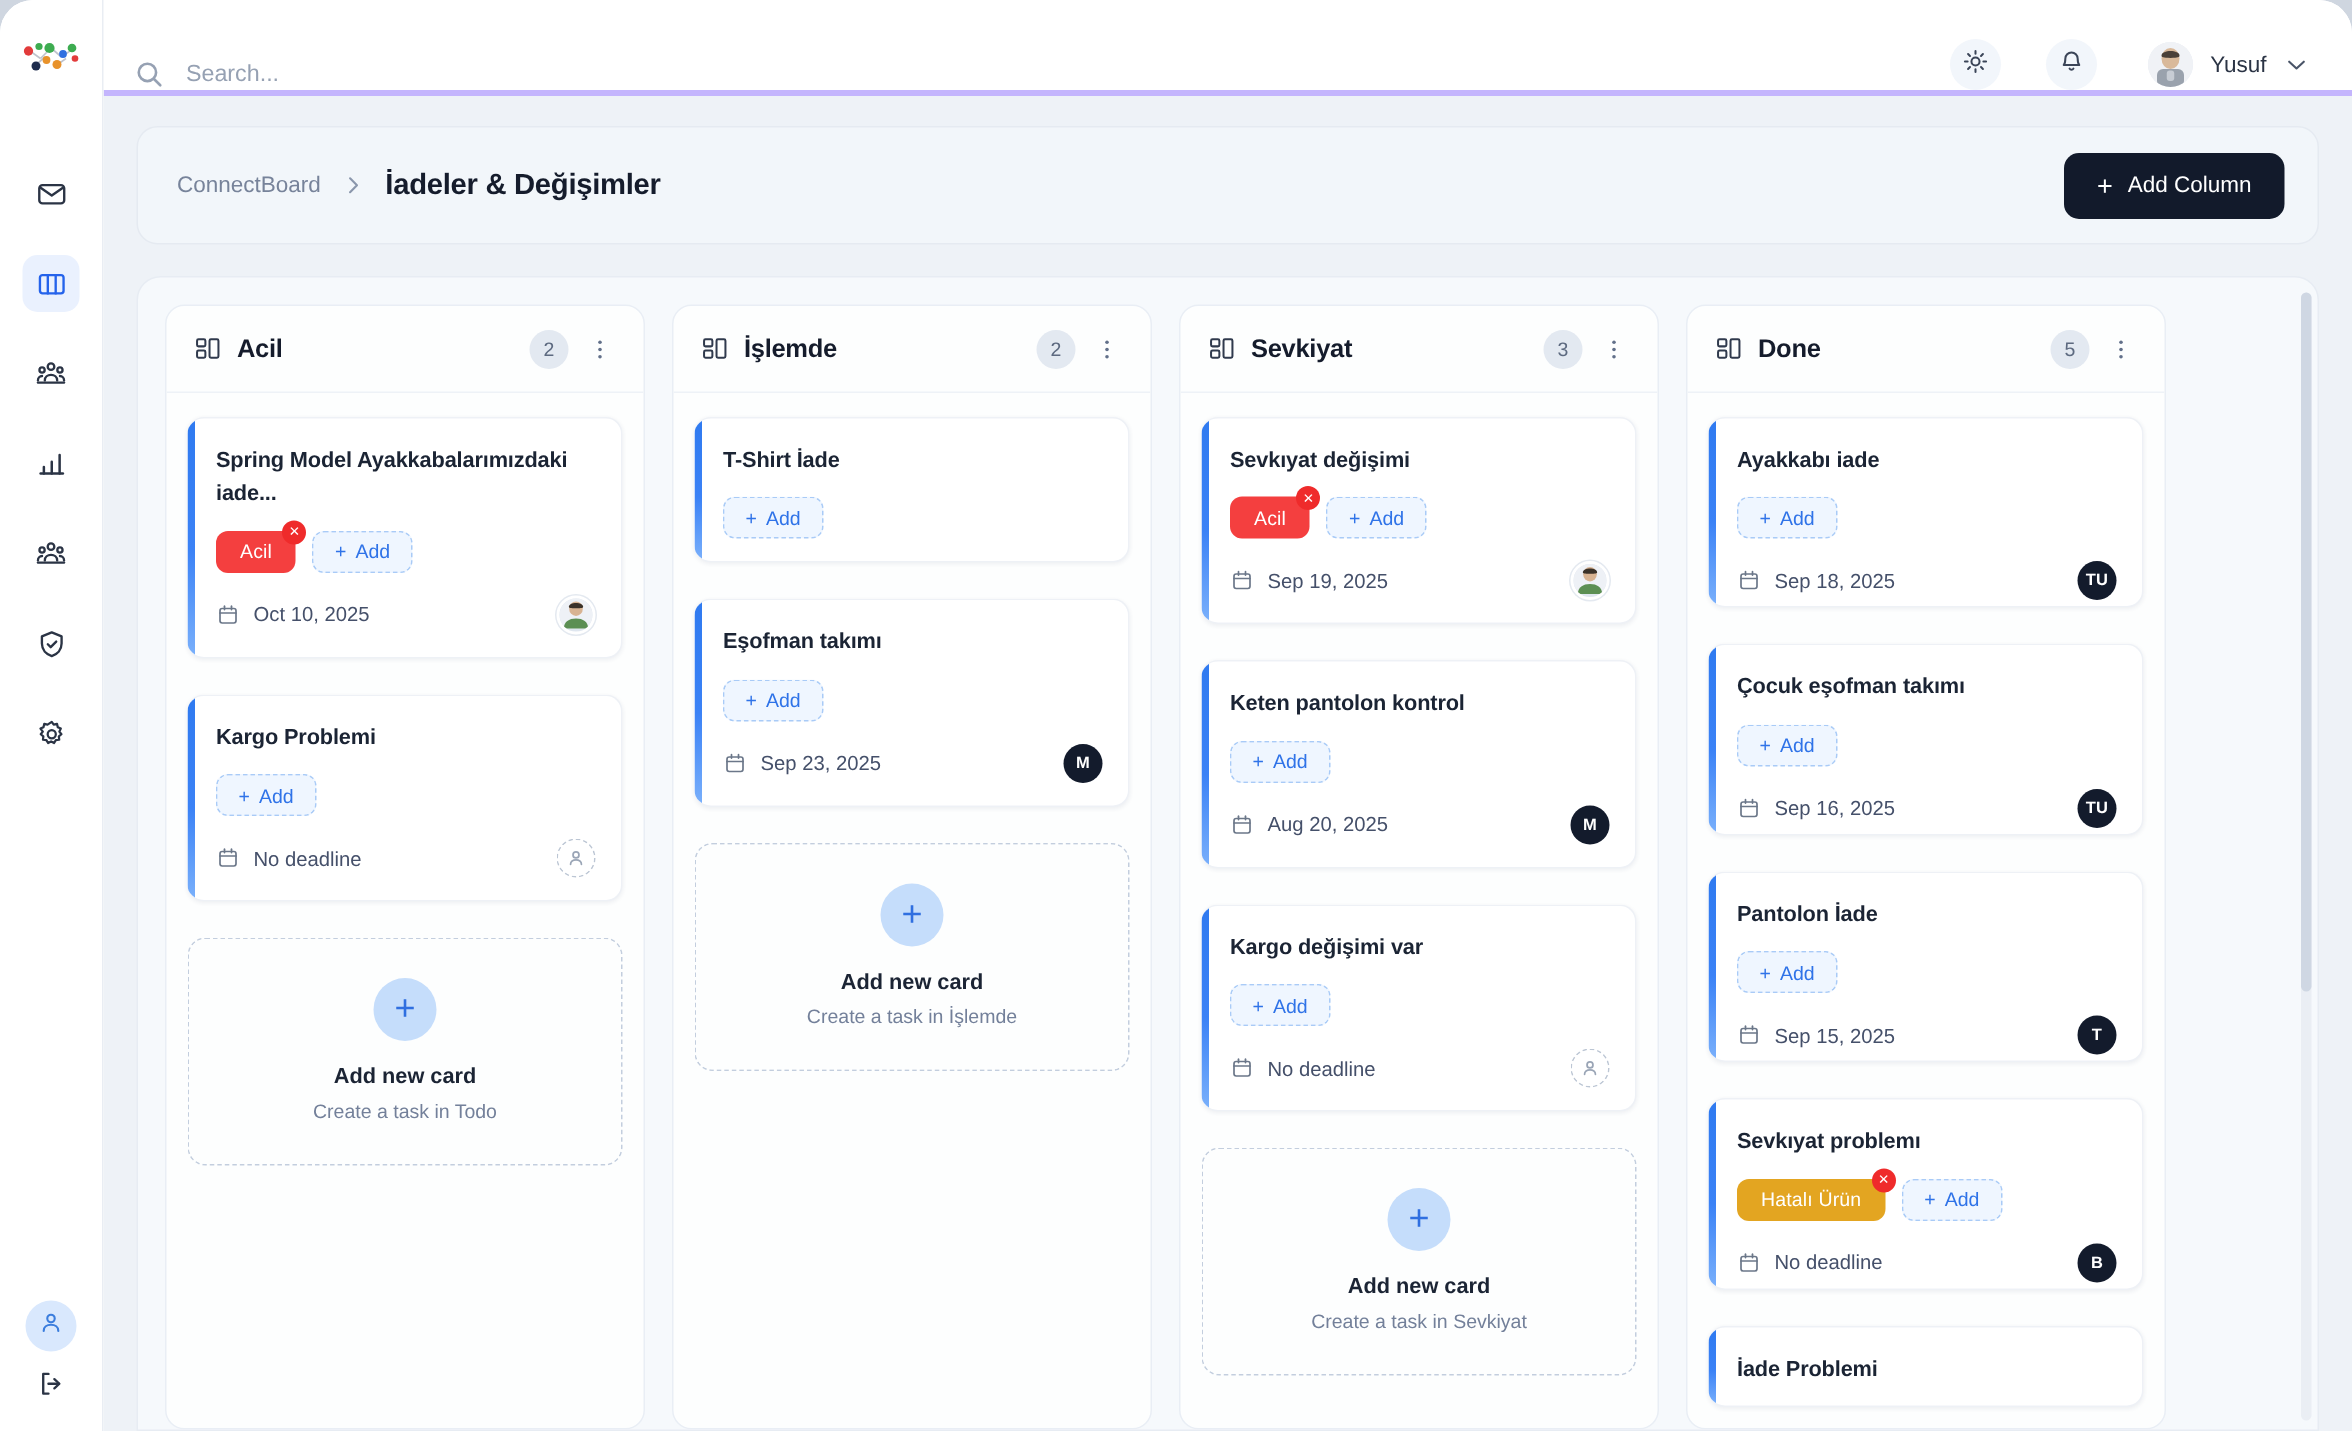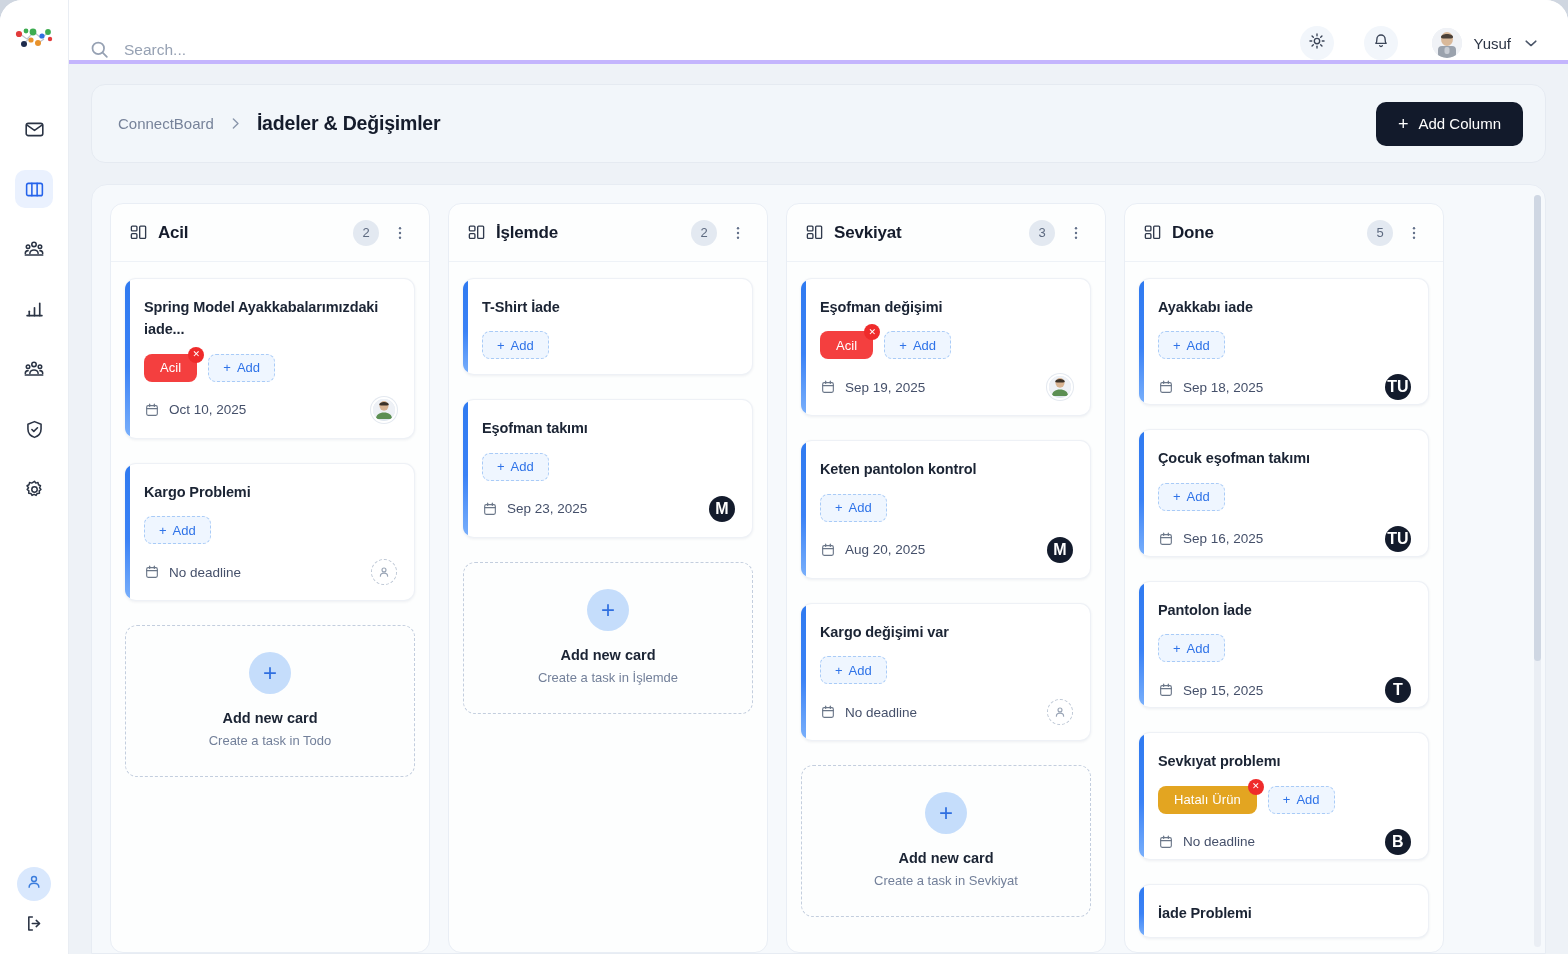--- a/index.html
+++ b/index.html
@@ -241,21 +241,21 @@
   .assignee-photo {
     width: 26px; height: 26px; border-radius: 50%;
     border: 2px solid #ffffff;
     box-shadow: 0 0 0 1px #e4e9f0;
     overflow: hidden; background: #dfe6ef;
     display:flex; align-items:flex-end; justify-content:center;
   }
   .assignee-initials {
     width: 26px; height: 26px; border-radius: 50%;
     background: #131b2c; color: #fff;
-    font-size: 16px; font-weight: bold;
+    font-size: 11px; font-weight: bold;
     display: flex; align-items: center; justify-content: center;
     letter-spacing: 0.2px;
   }
   .assignee-empty {
     width: 26px; height: 26px; border-radius: 50%;
     border: 1.5px dashed #bcc6d4; color: #9aa5b6;
     display: flex; align-items: center; justify-content: center;
     cursor: pointer;
   }
 
@@ -653,21 +653,21 @@
                 <span class="col-menu">
                   <svg width="18" height="18" viewBox="0 0 24 24" fill="currentColor">
                     <circle cx="12" cy="5.6" r="1.6"></circle>
                     <circle cx="12" cy="12" r="1.6"></circle>
                     <circle cx="12" cy="18.4" r="1.6"></circle>
                   </svg>
                 </span>
               </div>
               <div class="col-body">
                 <div class="card">
-                  <div class="card-title">Eşofman değişimi</div>
+                  <div class="card-title">Sevkıyat değişimi</div>
                   <div class="card-row">
                     <span class="tag" style="background:#f43f3f">
                       <span>Acil</span>
                       <span class="tag-x">✕</span>
                     </span>
                     <span class="add-tag">
                       <span>+</span>
                       <span>Add</span>
                     </span>
                   </div>

